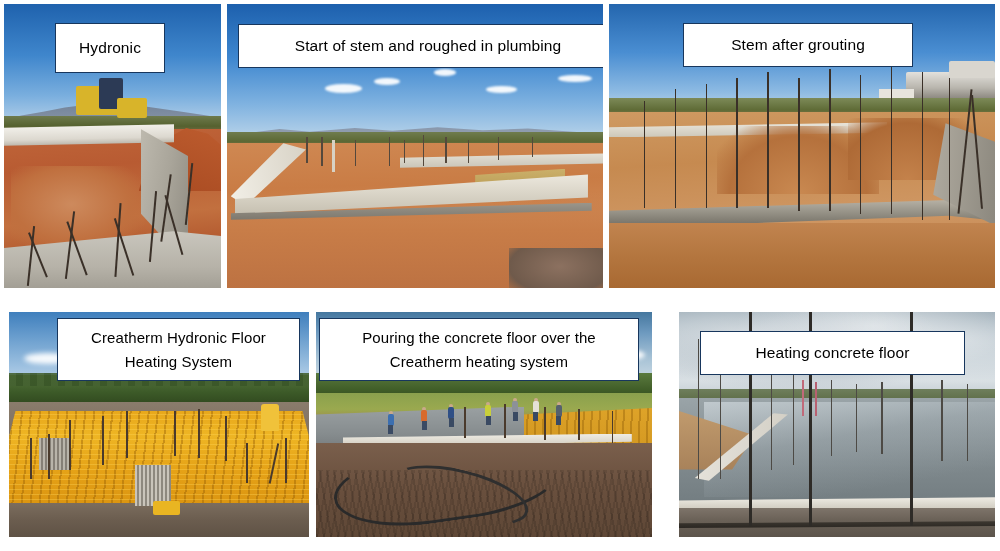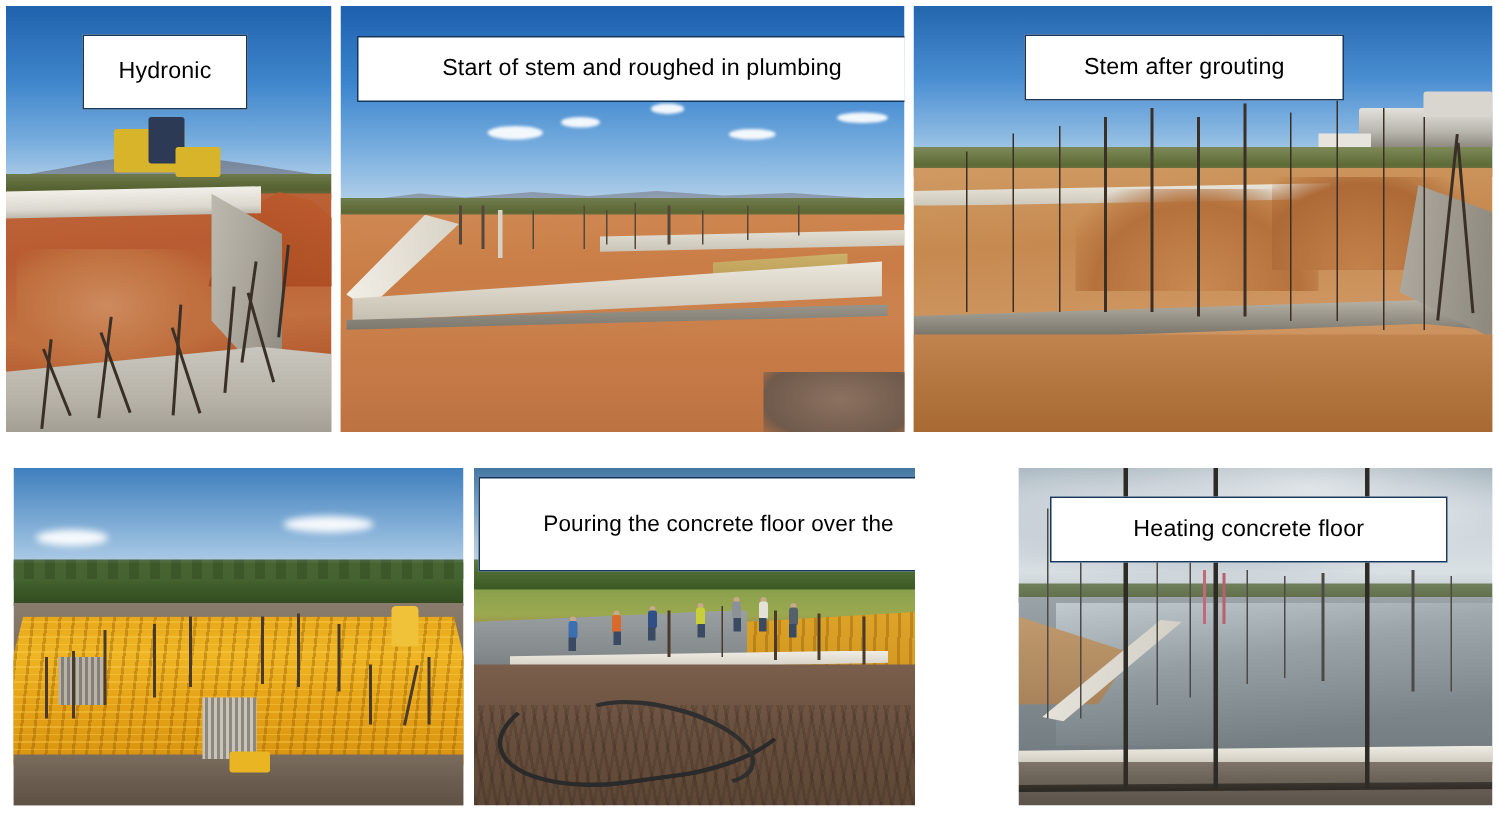--- a/index.html
+++ b/index.html
@@ -149,21 +149,21 @@
      background:linear-gradient(180deg,#7b6d5e 0%,#6b5d4f 50%,#5f5245 100%);}
   #p4 .manifold{left:42%;top:68%;width:12%;height:18%;
      background:repeating-linear-gradient(90deg,#c9c4ba 0 2px,#8d887e 2px 4px);}
   #p4 .manifold2{left:10%;top:56%;width:10%;height:14%;
      background:repeating-linear-gradient(90deg,#b9b4aa 0 2px,#857f76 2px 4px);}
   #p4 .ybag{left:84%;top:41%;width:6%;height:12%;background:#f0c23a;border-radius:3px 3px 1px 1px;}
   #p4 .ybag2{left:48%;top:84%;width:9%;height:6%;background:#e9b522;border-radius:2px;}
   .vrod{position:absolute;background:#4a3a2c;width:1.8px;}
 
   
-  #p5{left:316px;top:312px;width:294px;height:225px;}
+  #p5{left:316px;top:312px;width:336px;height:225px;}
   #p5 .sky{left:0;top:0;width:100%;height:32%;
      background:linear-gradient(180deg,#45779f 0%,#6f9bc0 30%,#a8c3d6 65%,#cfdde6 100%);}
   #p5 .cl{filter:blur(2px);}
   #p5 .trees{left:0;top:27%;width:100%;height:11%;
      background:linear-gradient(180deg,#5a7a3e 0%,#3f5c27 70%,#35501f 100%);}
   #p5 .field{left:0;top:36%;width:100%;height:12%;
      background:linear-gradient(180deg,#8aa04d 0%,#9aa94f 60%,#a08a4c 100%);}
   #p5 .mat{left:20%;top:40%;width:80%;height:22%;
      background:linear-gradient(185deg,#e0a52a 0%,#d59a22 60%,#c58c1c 100%);
      clip-path:polygon(0% 40%,100% 12%,100% 92%,0% 100%);}
@@ -318,21 +318,21 @@
       <div class="rebar" style="left:41%;top:24%;height:48%;"></div>
       <div class="rebar" style="left:49%;top:26%;height:47%;"></div>
       <div class="rebar" style="left:57%;top:23%;height:50%;"></div>
       <div class="rebar" style="left:65%;top:25%;height:49%;"></div>
       <div class="rebar" style="left:73%;top:22%;height:52%;"></div>
       <div class="rebar" style="left:81%;top:24%;height:52%;"></div>
       <div class="rebar" style="left:88%;top:26%;height:50%;"></div>
       <div class="rebar" style="left:92%;top:30%;height:44%;transform:rotate(6deg);"></div>
       <div class="rebar" style="left:95%;top:32%;height:40%;transform:rotate(-5deg);"></div>
     </div>
-    <div class="caption" style="left:74px;top:19px;width:213px;height:44px;">
+    <div class="caption" style="left:74px;top:19px;width:230px;height:44px;">
       <span>Stem after grouting</span>
     </div>
   </div>
 
   <div class="panel" id="p4">
     <div class="photo">
       <div class="layer sky"></div>
       <div class="cloud" style="left:5%;top:18%;width:16%;height:5%;filter:blur(2.5px);"></div>
       <div class="cloud" style="left:60%;top:14%;width:20%;height:5%;filter:blur(2.5px);"></div>
       <div class="layer trees"></div>
@@ -351,20 +351,24 @@
       <div class="vrod" style="left:20%;top:48%;height:22%;"></div>
       <div class="vrod" style="left:31%;top:46%;height:22%;"></div>
       <div class="vrod" style="left:39%;top:44%;height:21%;"></div>
       <div class="vrod" style="left:55%;top:44%;height:20%;"></div>
       <div class="vrod" style="left:63%;top:43%;height:22%;"></div>
       <div class="vrod" style="left:72%;top:46%;height:20%;"></div>
       <div class="vrod" style="left:79%;top:58%;height:18%;"></div>
       <div class="vrod" style="left:92%;top:56%;height:20%;"></div>
       <div class="vrod" style="left:88%;top:58%;height:18%;transform:rotate(12deg);"></div>
     </div>
+    <div class="caption two-line" style="left:48px;top:6px;width:243px;height:63px;flex-direction:column;">
+      <span>Creatherm  Hydronic Floor</span>
+      <span>Heating  System</span>
+    </div>
   </div>
 
   <div class="panel" id="p5">
     <div class="photo">
       <div class="layer sky"></div>
       <div class="cloud cl" style="left:3%;top:12%;width:24%;height:7%;"></div>
       <div class="cloud cl" style="left:44%;top:8%;width:28%;height:8%;"></div>
       <div class="cloud cl" style="left:76%;top:16%;width:22%;height:6%;"></div>
       <div class="layer trees"></div>
       <div class="layer field"></div>
@@ -412,20 +416,21 @@
         <div class="legs"></div>
       </div>
       <div class="vrod" style="left:44%;top:42%;height:14%;"></div>
       <div class="vrod" style="left:56%;top:41%;height:15%;"></div>
       <div class="vrod" style="left:68%;top:42%;height:15%;"></div>
       <div class="vrod" style="left:78%;top:43%;height:14%;"></div>
       <div class="vrod" style="left:88%;top:44%;height:14%;"></div>
     </div>
     <div class="caption two-line" style="left:3px;top:6px;width:320px;height:63px;flex-direction:column;">
       <span>Pouring the concrete floor over the</span>
+      <span>Creatherm  heating system</span>
     </div>
   </div>
 
   <div class="panel" id="p6">
     <div class="photo">
       <div class="layer sky"></div>
       <div class="layer clouds"></div>
       <div class="layer far"></div>
       <div class="layer slab"></div>
       <div class="layer sheen"></div>

